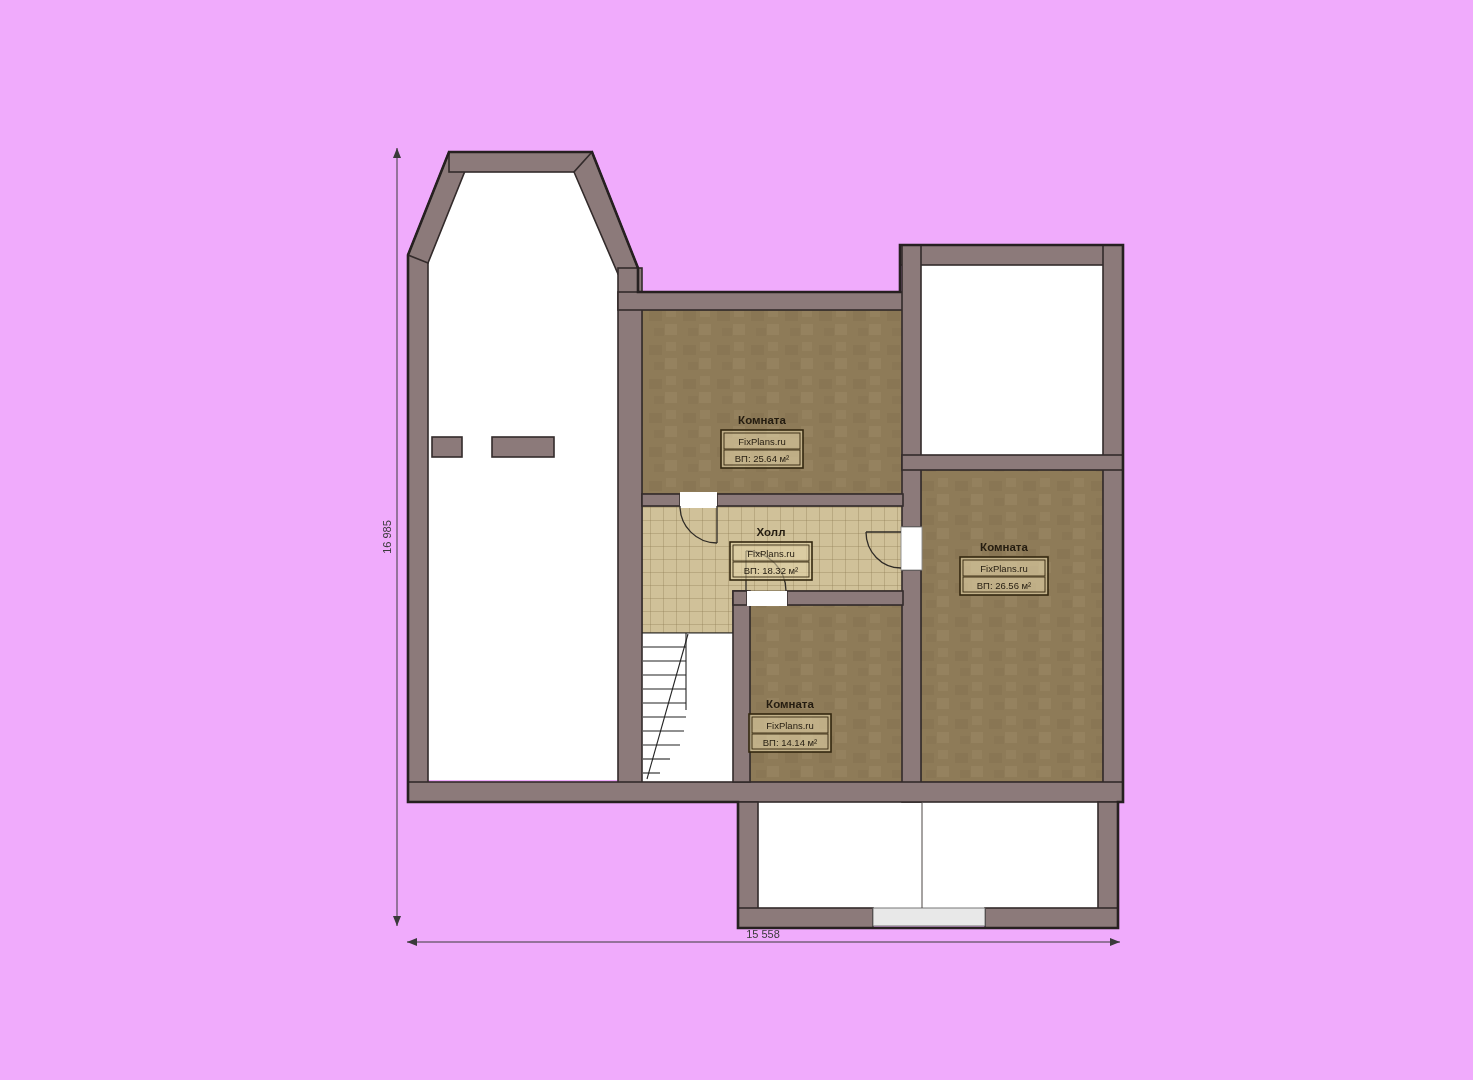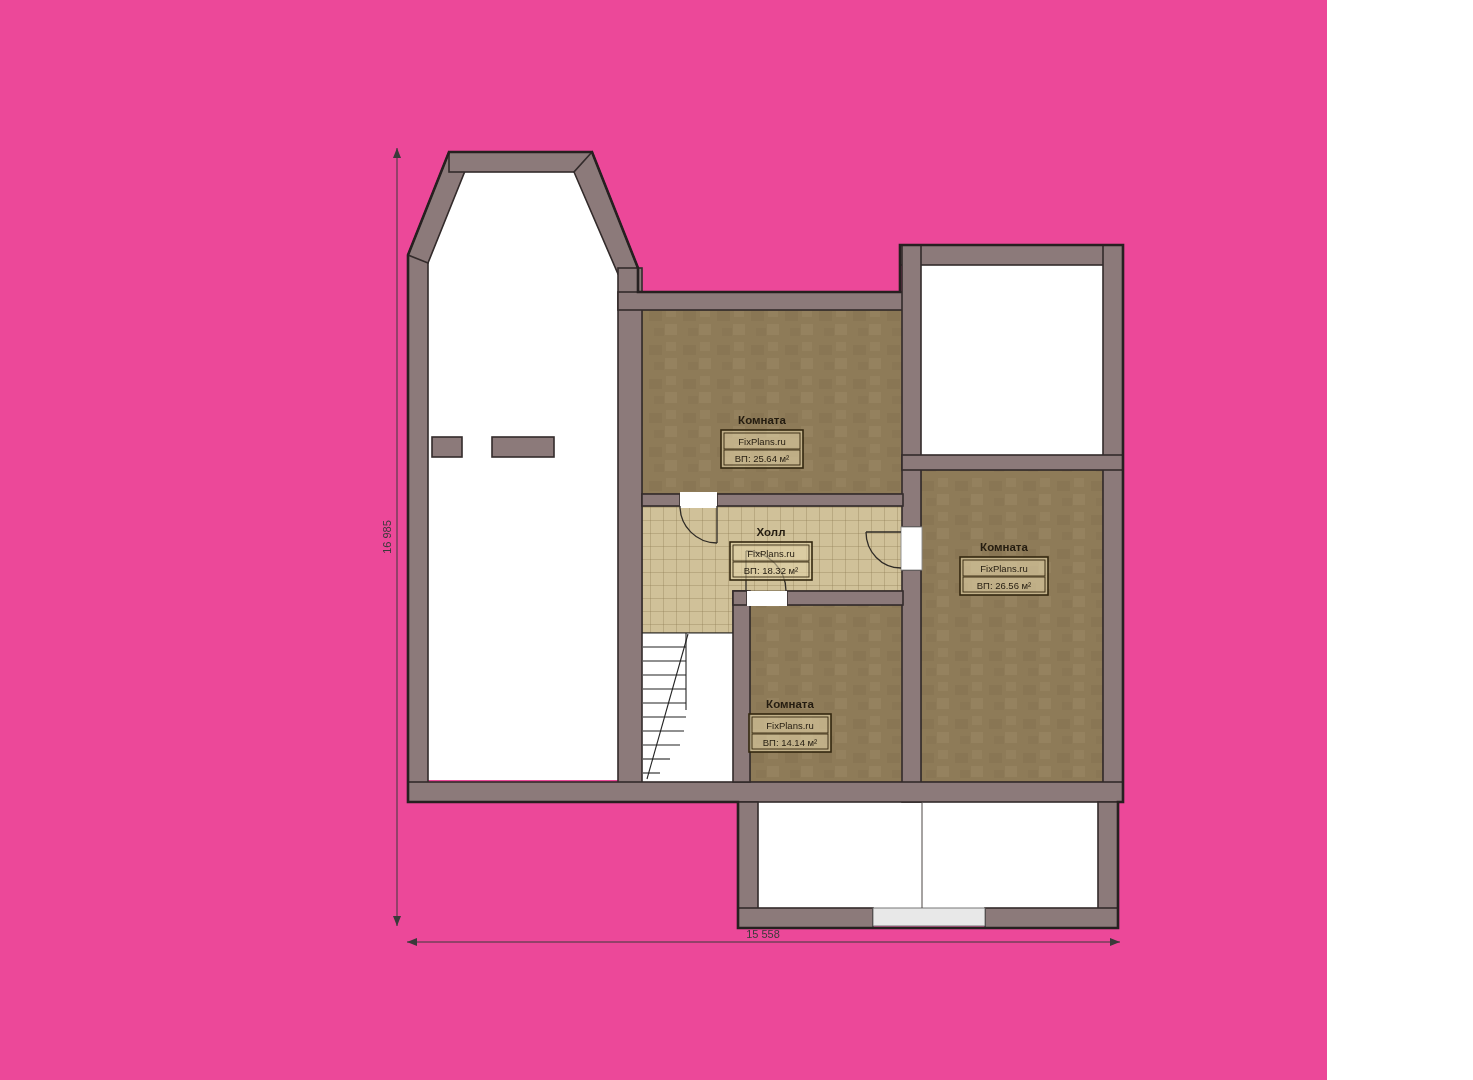--- a/index.html
+++ b/index.html
@@ -1,16 +1,16 @@
 <!DOCTYPE html>
 <html style="--wall-fill: #8C7A7A; --wall-stroke: #332B2B; --outline-dark: #262020; --floor-brown: #8E7B58; --tile-base: #D0C199; --tile-line: #8A7952; --label-bg: rgba(226,211,168,0.6); --label-border: #33270F; --label-text: #241C10; --dim-color: #3A3A3A; --door-gray: #E8E8E8; --stair-line: #232323;"><head>
 <meta charset="utf-8">
 <style>
   html,body{margin:0;padding:0;background:#ffffff;}
-  .stage{position:relative;width:1327px;height:1080px;background:#ec4899;overflow:hidden;
+  .stage{position:relative;width:1473px;height:1080px;background:#f0abfc;overflow:hidden;
          font-family:"Liberation Sans", sans-serif;}
   svg{display:block;}
   .wall{fill:var(--wall-fill);stroke:var(--wall-stroke);stroke-width:1.6;}
   .outer-contour{fill:none;stroke:var(--outline-dark);stroke-width:2.6;stroke-linejoin:miter;}
   .white-fill{fill:#ffffff;stroke:none;}
   .floor-brown{fill:url(#brownTex);stroke:#4a3d2a;stroke-width:0.6;}
   .floor-tile{fill:url(#tilePat);stroke:#4a3d2a;stroke-width:0.8;}
   .door-gap{fill:#ffffff;stroke:none;}
   .door-gap-framed{fill:#ffffff;stroke:#8a8a8a;stroke-width:0.9;}
   .door-line{fill:none;stroke:#2f2b26;stroke-width:1.3;}

